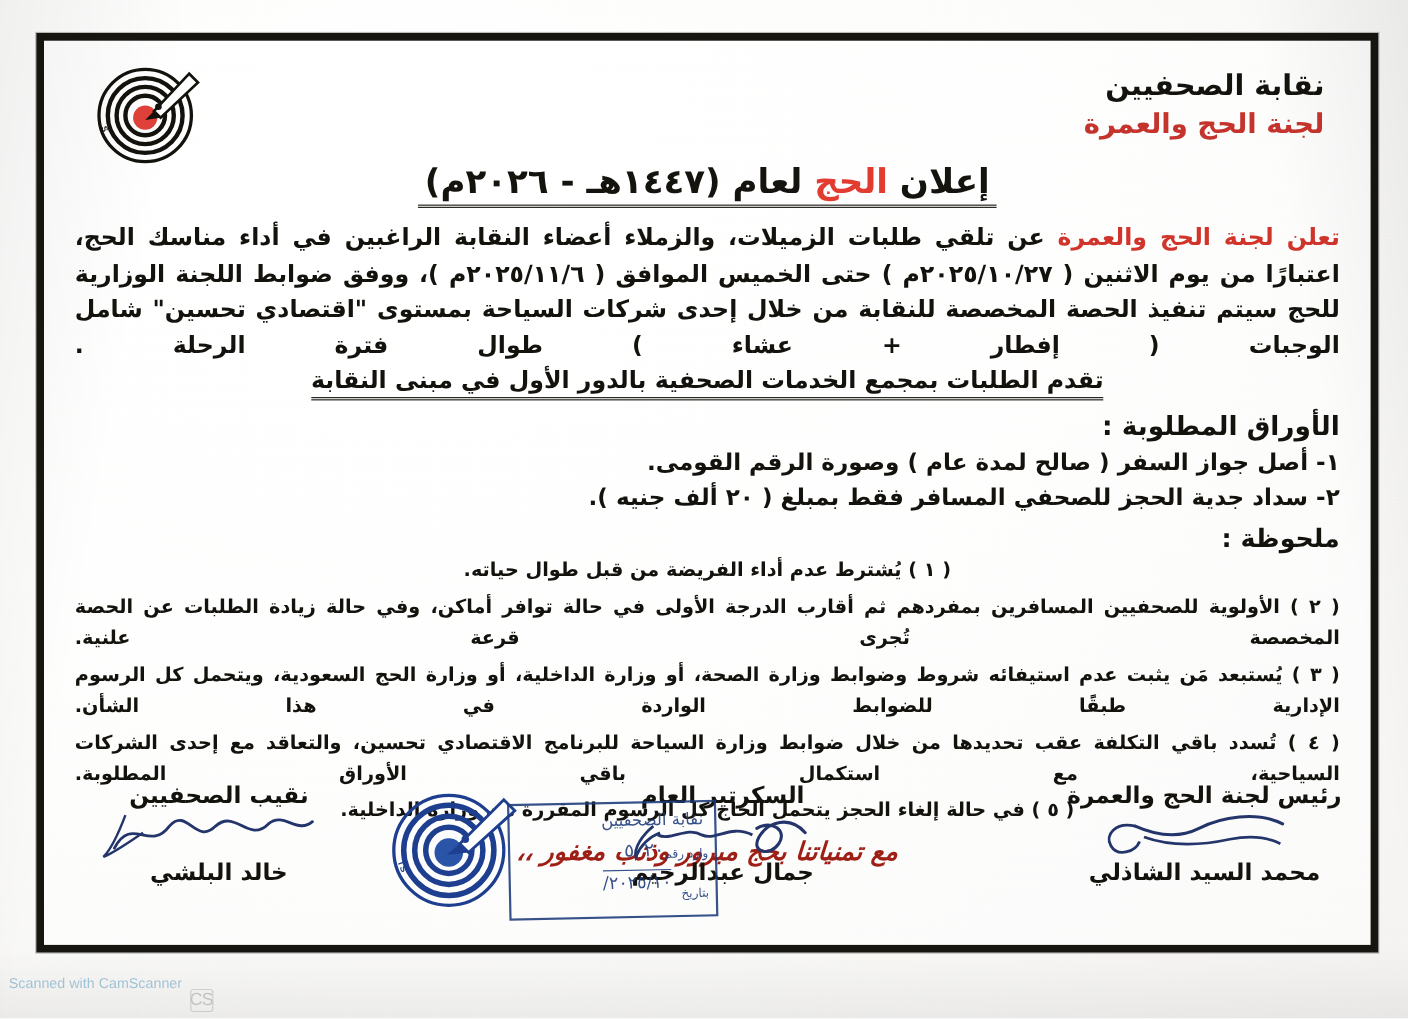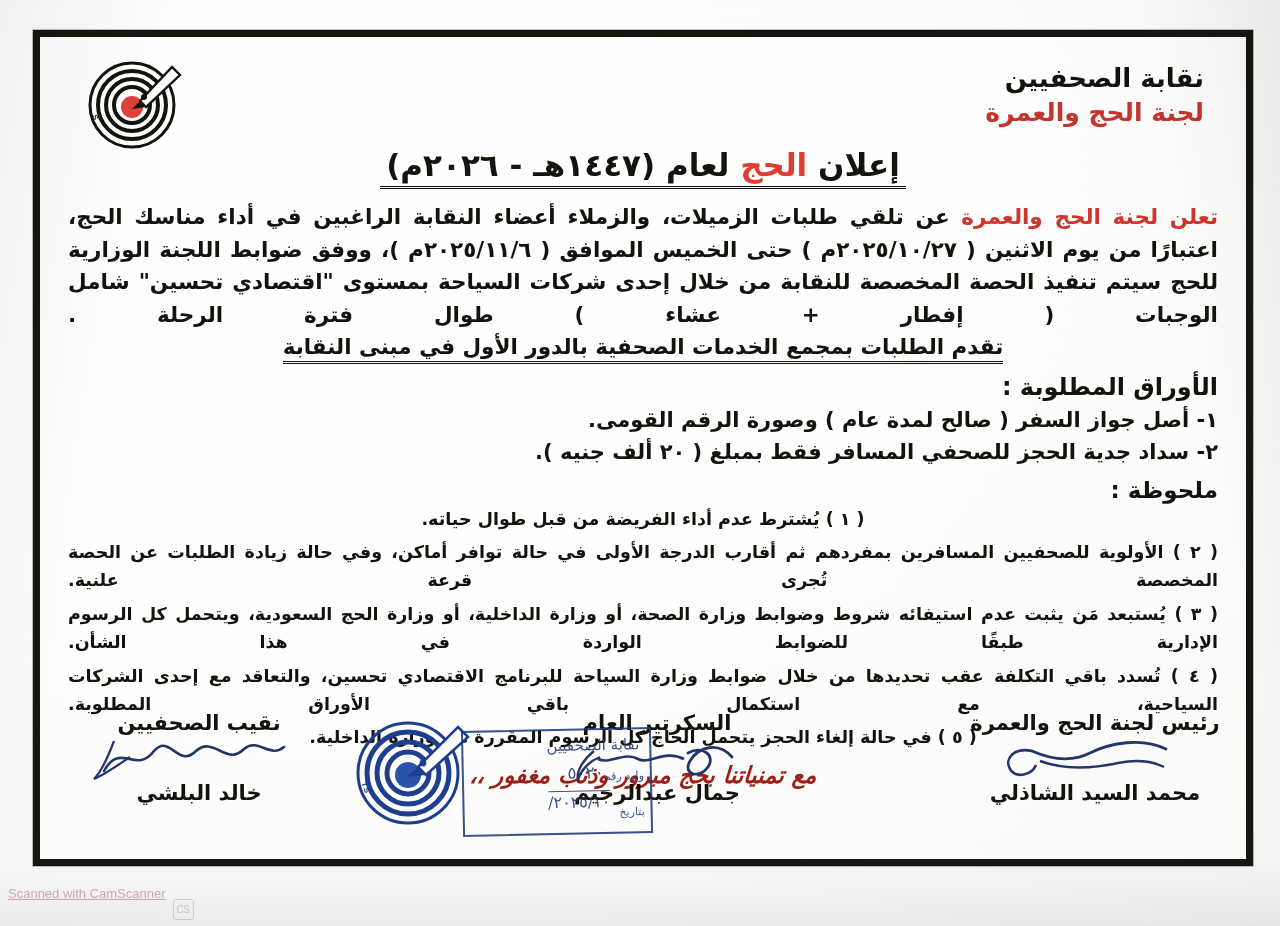--- a/index.html
+++ b/index.html
@@ -273,35 +273,34 @@
     display: flex;
     align-items: center;
     gap: 7px;
     opacity: .34;
   }
   .cs-badge {
     width: 19px; height: 19px;
     border: 1.6px solid #8d8d8d;
     border-radius: 3px;
     color: #6f6f6f;
-    font-size: 10px;
+    font-size: 16px;
     font-weight: normal;
     display: flex;
     align-items: center;
     justify-content: center;
     font-family: "Liberation Sans", sans-serif;
     letter-spacing: -.5px;
     margin-top: 32px;
   }
   .cs-text {
     font-size: 13px;
-    color: #7f1d1d;
+    color: #0369a1;
     font-family: "Liberation Sans", sans-serif;
     direction: ltr;
-    text-decoration: underline;
   }
 </style>
 </head>
 <body>
 
 <div class="page-scan"></div>
 <div class="scan-noise"></div>
 
 <div class="doc-frame">
   <div class="doc-inner">

